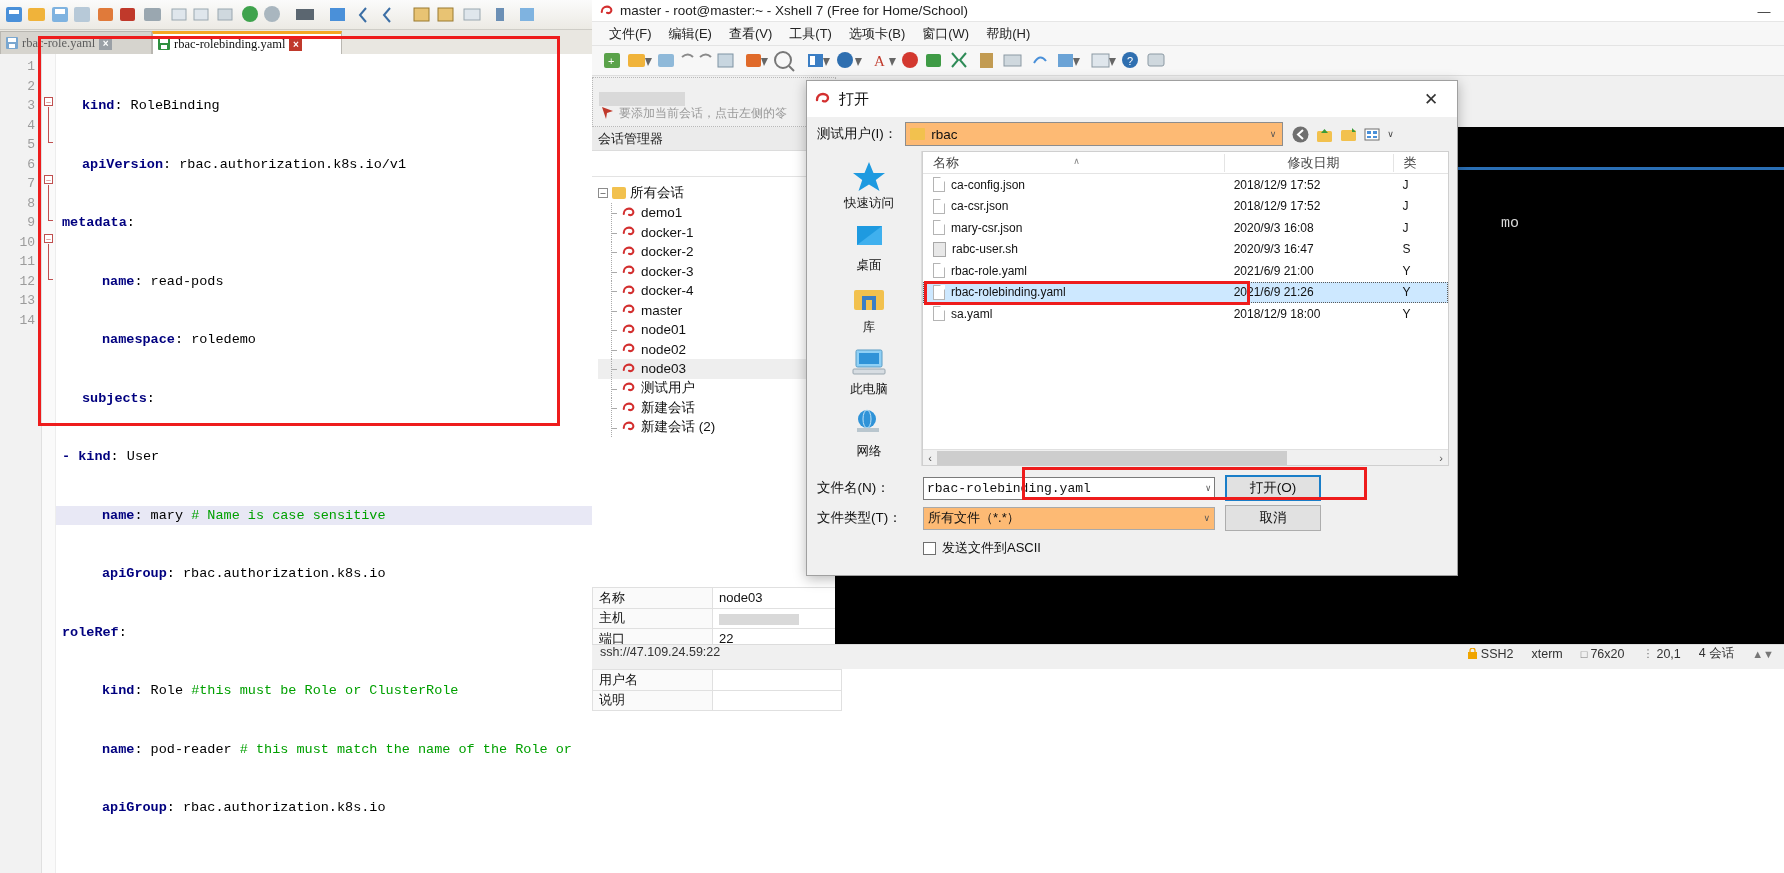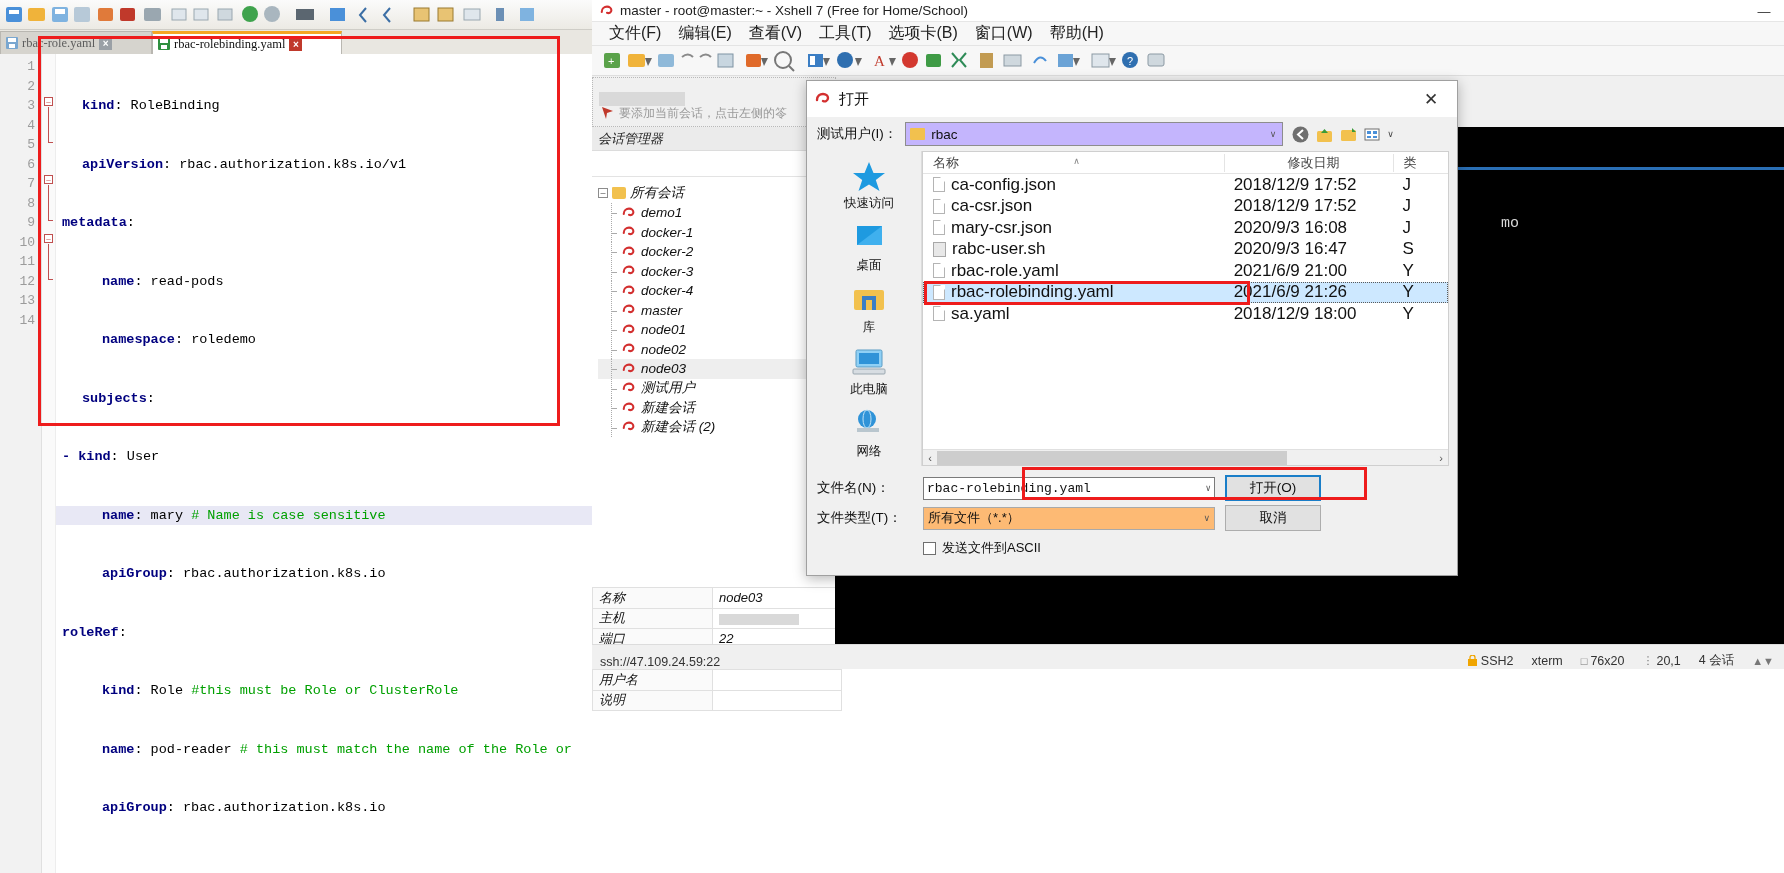--- a/index.html
+++ b/index.html
@@ -80,37 +80,37 @@
   .xs-title {
     height:22px; background:#ffffff; display:flex; align-items:center; gap:6px;
     padding-left:8px; font-size:13.5px; color:#222; border-bottom:1px solid #e6e6e6;
     position:relative;
   }
   .xs-logo { width:14px; height:14px; flex:none; }
   .xs-winbtns { position:absolute; right:0; top:0; height:22px; display:flex; }
   .xs-winbtn { width:40px; height:22px; display:flex; align-items:center; justify-content:center; font-size:13px; color:#333; }
   .xs-menubar {
     height:24px; background:#f7f7f7; display:flex; align-items:center; gap:3px;
-    padding-left:10px; font-size:16px; color:#222; border-bottom:1px solid #e4e4e4;
+    padding-left:10px; font-size:13px; color:#222; border-bottom:1px solid #e4e4e4;
   }
   .xs-menubar span { padding:2px 7px; }
   .xs-toolbar {
     height:30px; background:#f7f7f7; border-bottom:1px solid #dedede;
     display:flex; align-items:center; gap:3px; padding-left:8px;
   }
 
   .xs-body { position:absolute; left:0; top:77px; width:1192px; height:567px; }
   .xs-notice {
     position:absolute; left:0; top:0; width:244px; height:50px; background:#f0f0f0;
     border:1px dotted #b9b9b9; font-size:12px; color:#999; padding:6px 4px; line-height:15px;
   }
   .xs-blurbar { position:absolute; left:6px; top:14px; width:86px; height:14px; background:#d9d9d9; }
   .xs-pin { position:absolute; left:8px; top:30px; width:14px; height:14px; }
 
-  .xs-sessmgr { position:absolute; left:0px; top:50px; width:250px; height:517px; background:#fff; border-right:1px solid #d8d8d8;font-style:italic; }
+  .xs-sessmgr { position:absolute; left:0px; top:50px; width:250px; height:517px; background:#fff; border-right:1px solid #d8d8d8; }
   .xs-sessmgr-hd {
     height:24px; background:#ebebeb; display:flex; align-items:center; justify-content:space-between;
     padding:0 6px; font-size:13px; color:#222; border-bottom:1px solid #dcdcdc;
   }
   .xs-sess-search { height:26px; background:#fff; border-bottom:1px solid #e3e3e3; }
   .xs-tree { padding:6px 0 0 6px; font-size:13.5px; color:#111; }
   .xs-tree-root { display:flex; align-items:center; gap:4px; height:20px; }
   .xs-tree-node { display:flex; align-items:center; gap:5px; height:19.5px; padding-left:24px; position:relative; }
   .xs-tree-node.sel { background:#eeeeee; }
   .xs-tree-node:before {
@@ -132,37 +132,37 @@
   .mask { display:inline-block; width:80px; height:11px; background:#d9d9d9; vertical-align:middle; }
 
   .xs-term {
     position:absolute; left:243px; top:50px; width:949px; height:517px; background:#000;
     color:#d8d8d8; font-family:"Liberation Mono", monospace; font-size:15px; line-height:20px;
     padding:4px 6px; overflow:hidden; white-space:pre;
   }
   .xs-term .topline { height:3px; background:#2a6fb5; margin:-4px -6px 4px -6px; }
   .xs-statusbar {
     position:absolute; left:0; bottom:0; width:1192px; height:25px; background:#f0f0f0;
-    border-top:1px solid #dcdcdc; display:flex; align-items:flex-end; font-size:12.5px; color:#333;
+    border-top:1px solid #dcdcdc; display:flex; align-items:flex-start; font-size:12.5px; color:#333;
   }
   .xs-statusbar .left { padding-left:8px; }
   .xs-statusbar .right { margin-left:auto; display:flex; align-items:center; gap:18px; padding-right:10px; }
 
   
   .dlg {
     position:absolute; left:806px; top:80px; width:652px; height:496px;
     background:#f0f0f0; border:1px solid #a0a0a0; box-shadow:0 3px 12px rgba(0,0,0,.28); z-index:60;
   }
   .dlg-title { height:36px; background:#fff; display:flex; align-items:center; padding:0 8px; gap:8px; }
   .dlg-title .ttl { font-size:15px; color:#111; }
   .dlg-close { margin-left:auto; width:36px; height:30px; display:flex; align-items:center; justify-content:center; font-size:17px; color:#333; }
   .dlg-row1 { display:flex; align-items:center; height:34px; padding:0 10px; gap:8px; background:#f0f0f0; }
   .dlg-lbl { font-size:13.5px; color:#111; white-space:nowrap; }
   .combo {
-    height:24px; background:#c4b5fd; border:1px solid #8d8d8d; display:flex; align-items:center;
+    height:24px; background:#fdba74; border:1px solid #8d8d8d; display:flex; align-items:center;
     padding:0 2px 0 4px; font-size:13.5px; color:#111; gap:6px; position:relative;
   }
   .combo .arrow { margin-left:auto; font-size:9px; color:#555; padding-right:4px; }
   .dlg-navicons { display:flex; align-items:center; gap:5px; }
   .navic { width:19px; height:19px; position:relative; }
 
   .dlg-main { position:absolute; left:0; top:70px; width:652px; height:315px; display:flex; padding:0 10px 0 10px; }
   .places {
     width:105px; background:#f0f0f0; display:flex; flex-direction:column; align-items:center;
     padding-top:8px; gap:9px; border-right:1px solid #dcdcdc; flex:none;
@@ -170,21 +170,21 @@
   .place { display:flex; flex-direction:column; align-items:center; gap:2px; font-size:12.5px; color:#111; }
   .place .pic { width:40px; height:34px; position:relative; }
   .listarea { flex:1; background:#fff; border:1px solid #cfcfcf; position:relative; overflow:hidden; }
   .listhdr { height:22px; display:flex; align-items:center; font-size:13px; color:#444; border-bottom:1px solid #e4e4e4; background:#fff; }
   .listhdr .c { padding-left:10px; position:relative; }
   .listhdr .c + .c { border-left:1px solid #e4e4e4; }
   .c-name { width:330px; }
   .c-date { width:185px;text-align:center; }
   .c-type { width:60px; }
   .sortcaret { position:absolute; left:50%; top:2px; font-size:9px; color:#888; }
-  .frow { height:21.5px; display:flex; align-items:center; font-size:17px; color:#111; }
+  .frow { height:21.5px; display:flex; align-items:center; font-size:12px; color:#111; }
   .frow.sel { background:#cde8ff; outline:1px dotted #5a5a5a; outline-offset:-1px; }
   .frow .fname { width:330px; display:flex; align-items:center; gap:6px; padding-left:10px; }
   .frow .fdate { width:185px; padding-left:10px; }
   .frow .ftype { width:60px; padding-left:10px; overflow:hidden; }
   .fileic { width:12px; height:15px; background:#fff; border:1px solid #b4b4b4; position:relative; flex:none; }
   .fileic:after { content:""; position:absolute; right:-1px; top:-1px; border-left:5px solid transparent; border-top:5px solid #fff; }
   .shic { width:13px; height:15px; background:#e8e8e8; border:1px solid #a8a8a8; flex:none; }
   .hscroll {
     position:absolute; left:0; bottom:0; width:100%; height:16px; background:#f0f0f0;
     border-top:1px solid #e0e0e0; display:flex; align-items:center; justify-content:space-between;

